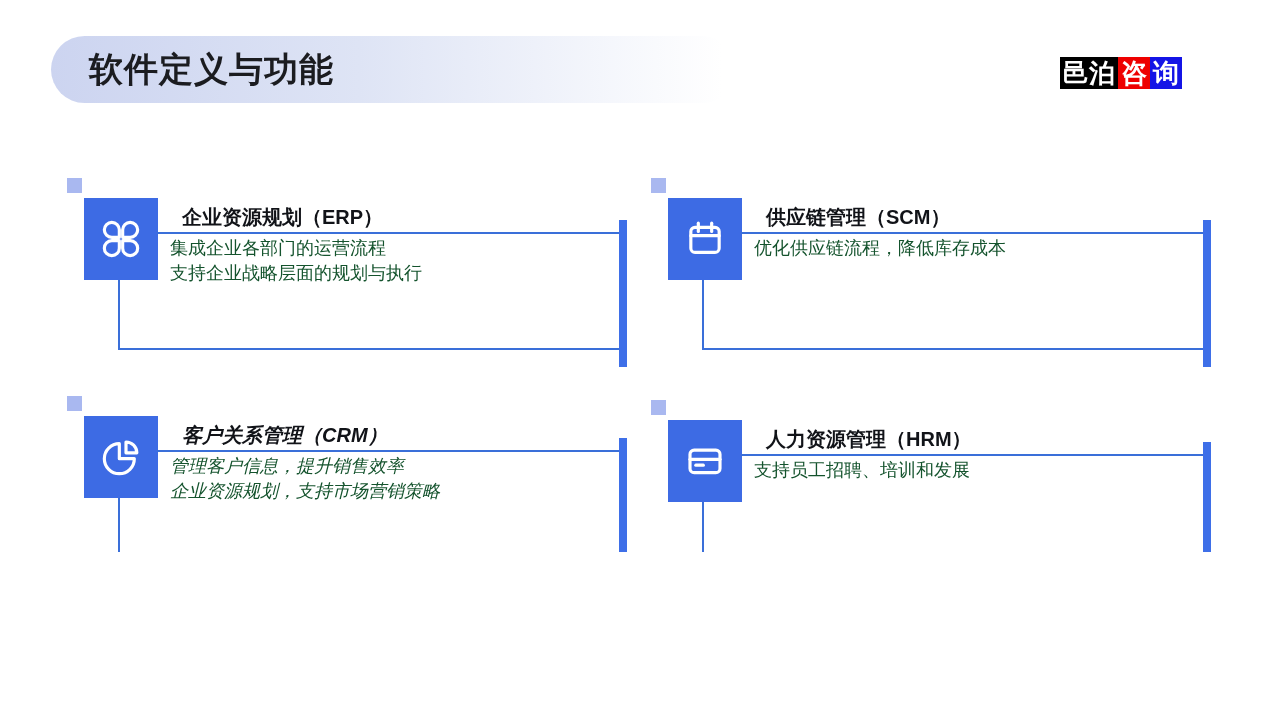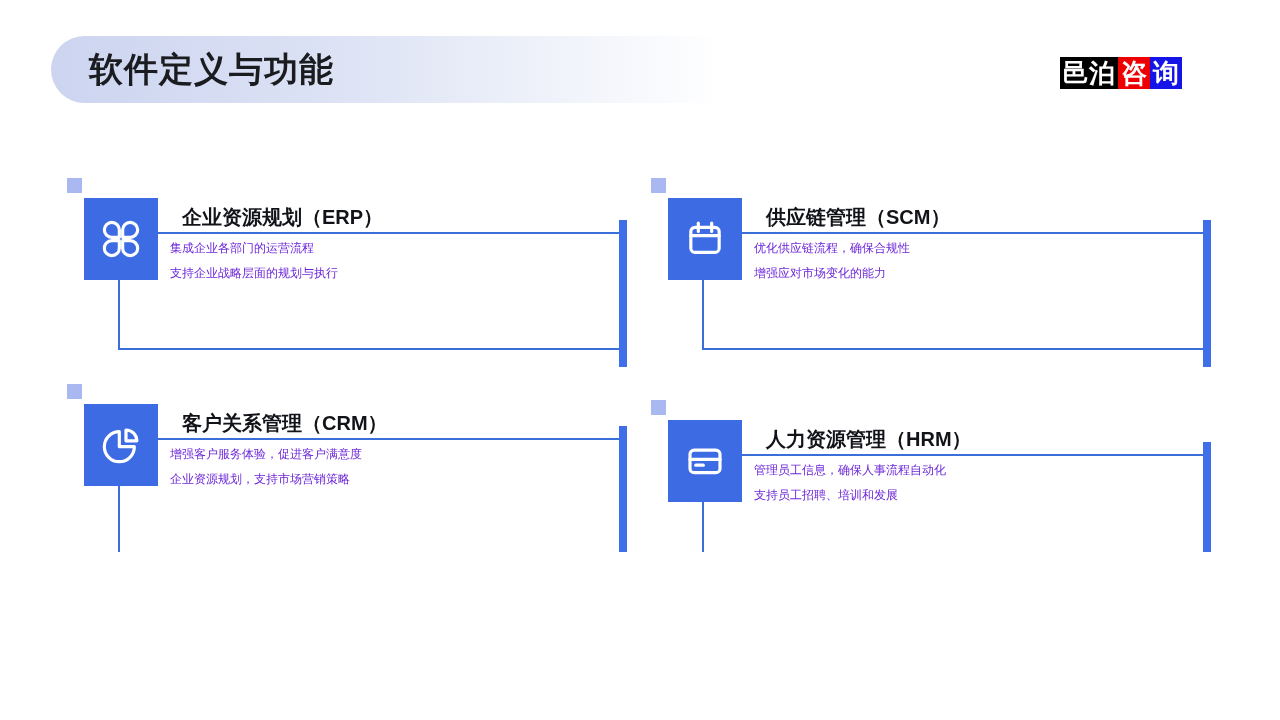--- a/index.html
+++ b/index.html
@@ -66,27 +66,27 @@
   .card .bline{
     position:absolute;left:51px;top:170px;width:501px;height:1.5px;
     background:var(--line);
   }
   .card .bar{
     position:absolute;left:552px;top:42px;width:8px;height:147px;
     background:var(--bar);
   }
   .card .body{
     position:absolute;left:103px;top:58px;
-    font-size:12px;line-height:25px;color:#6d28d9;
+    font-size:18px;line-height:25px;color:#14532d;
     white-space:nowrap;
   }
   
   #card-erp{left:67px;top:178px;}
   #card-scm{left:651px;top:178px;}
-  #card-crm{left:67px;top:384px;}
+  #card-crm{left:67px;top:396px;font-style:italic;}
   #card-hrm{left:651px;top:400px;}
 </style>
 </head>
 <body>
 
 <div id="slide">
 
   <div class="title-pill">
     <div class="title-text">软件定义与功能</div>
   </div>
@@ -131,42 +131,41 @@
           <line x1="3.5" y1="10" x2="20.5" y2="10"></line>
         </svg>
       </span>
     </div>
     <div class="card-title">供应链管理（SCM）</div>
     <div class="underline"></div>
     <div class="vline"></div>
     <div class="bline"></div>
     <div class="bar"></div>
     <div class="body">
-      <div>优化供应链流程，确保合规性</div>
-      <div>增强应对市场变化的能力</div>
+      <div>优化供应链流程，降低库存成本</div>
     </div>
   </div>
 
   <div class="card" id="card-crm">
     <div class="deco"></div>
     <div class="icon-box">
       <span>
         <svg width="40" height="40" viewBox="0 0 24 24" fill="none" stroke="#ffffff" stroke-width="1.9" stroke-linejoin="round" stroke-linecap="round">
           <path d="M11 4 A9 9 0 1 0 20 13 L11 13 Z"></path>
           <path d="M15 3 A6.5 6.5 0 0 1 21.5 9.5 L15 9.5 Z"></path>
         </svg>
       </span>
     </div>
     <div class="card-title">客户关系管理（CRM）</div>
     <div class="underline"></div>
     <div class="vline"></div>
     <div class="bline"></div>
     <div class="bar"></div>
     <div class="body">
-      <div>增强客户服务体验，促进客户满意度</div>
+      <div>管理客户信息，提升销售效率</div>
       <div>企业资源规划，支持市场营销策略</div>
     </div>
   </div>
 
   <div class="card" id="card-hrm">
     <div class="deco"></div>
     <div class="icon-box">
       <span>
         <svg width="40" height="40" viewBox="0 0 24 24" fill="none" stroke="#ffffff" stroke-width="1.9" stroke-linejoin="round" stroke-linecap="round">
           <rect x="3" y="5.5" width="18" height="13.5" rx="2.5"></rect>
@@ -174,18 +173,17 @@
           <line x1="6.5" y1="14.5" x2="11" y2="14.5"></line>
         </svg>
       </span>
     </div>
     <div class="card-title">人力资源管理（HRM）</div>
     <div class="underline"></div>
     <div class="vline"></div>
     <div class="bline"></div>
     <div class="bar"></div>
     <div class="body">
-      <div>管理员工信息，确保人事流程自动化</div>
       <div>支持员工招聘、培训和发展</div>
     </div>
   </div>
 
 </div>
 
 </body></html>

